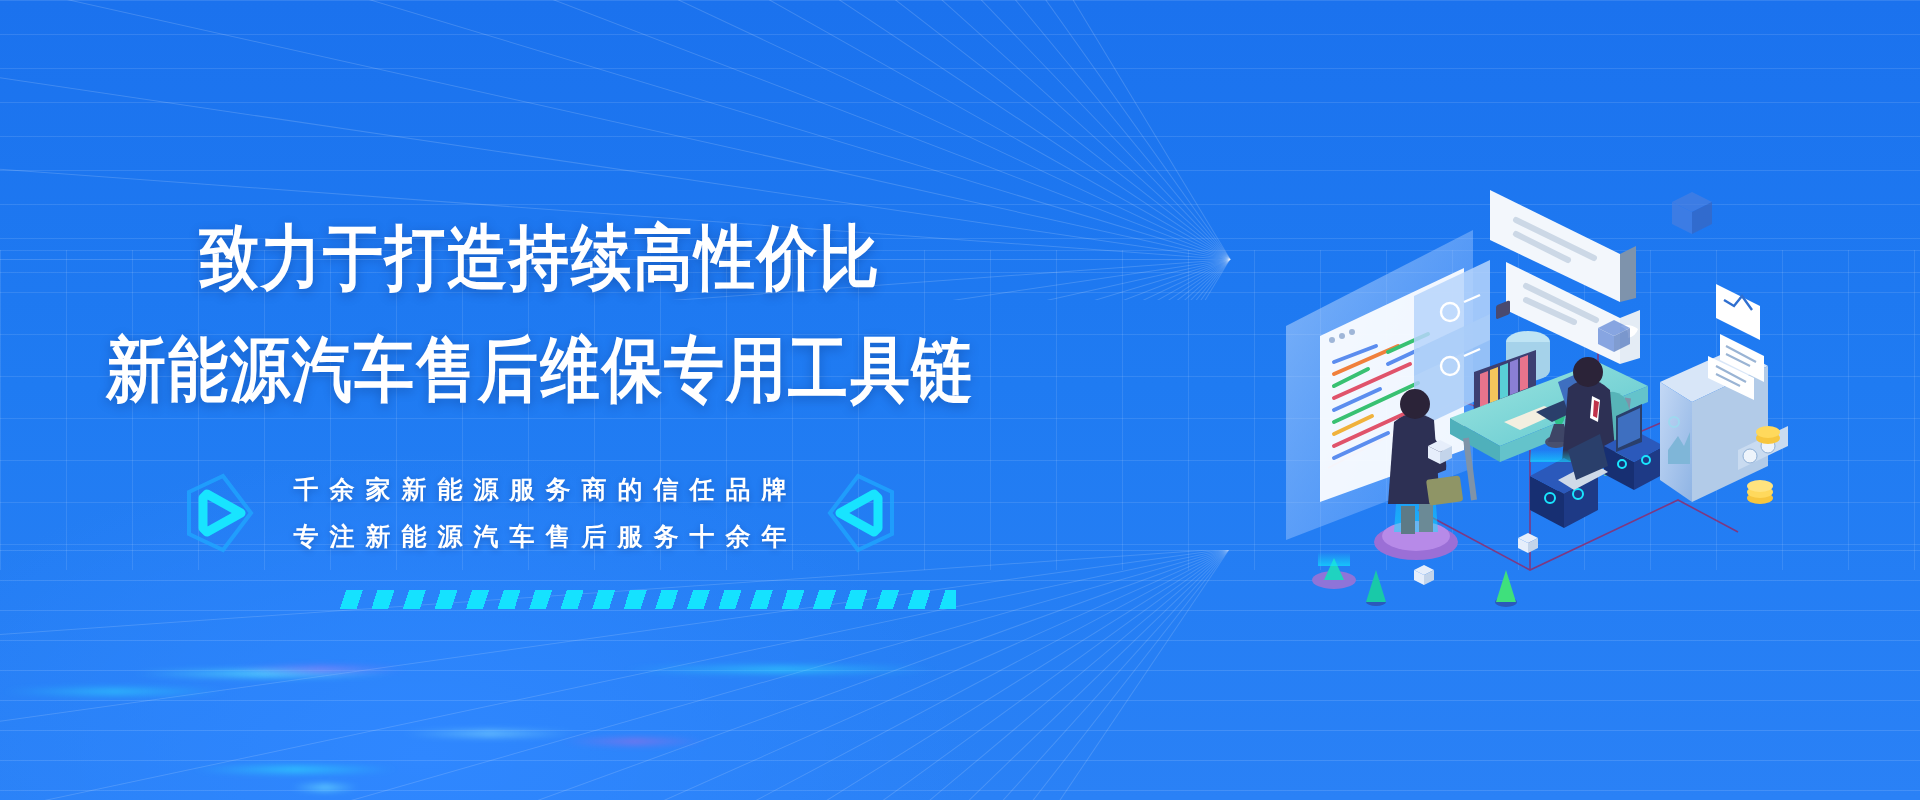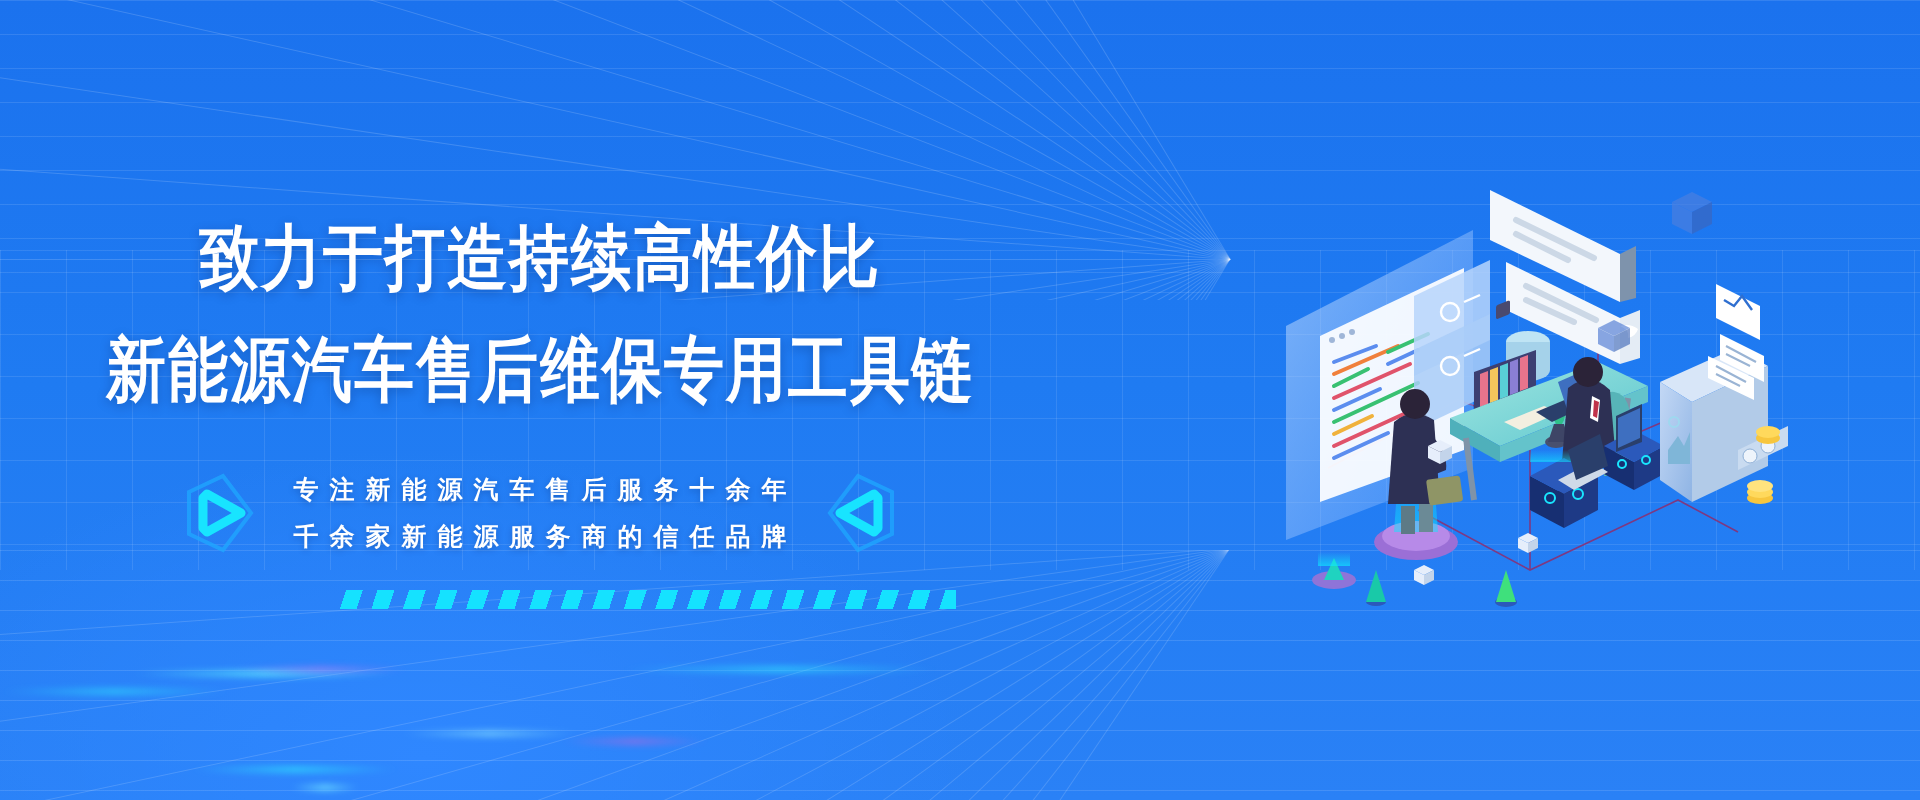--- a/index.html
+++ b/index.html
@@ -191,22 +191,22 @@
     <div class="subwrap">
 
       <span class="arrow">
         <svg viewBox="0 0 74 86" width="74" height="86">
           <polygon points="6,22 40,6 68,43 40,80 6,64" fill="none" stroke="#1fa8ff" stroke-width="4" opacity=".75"></polygon>
           <polygon points="20,28 24,24 58,43 24,62 20,58" fill="none" stroke="#18e4ff" stroke-width="9" stroke-linejoin="round"></polygon>
         </svg>
       </span>
 
       <div class="subs">
+        <div class="subline">千余家新能源服务商的信任品牌</div>
         <div class="subline">专注新能源汽车售后服务十余年</div>
-        <div class="subline">千余家新能源服务商的信任品牌</div>
       </div>
 
       <span class="arrow">
         <svg viewBox="0 0 74 86" width="74" height="86">
           <polygon points="68,22 34,6 6,43 34,80 68,64" fill="none" stroke="#1fa8ff" stroke-width="4" opacity=".75"></polygon>
           <polygon points="54,28 50,24 16,43 50,62 54,58" fill="none" stroke="#18e4ff" stroke-width="9" stroke-linejoin="round"></polygon>
         </svg>
       </span>
     </div>
 

